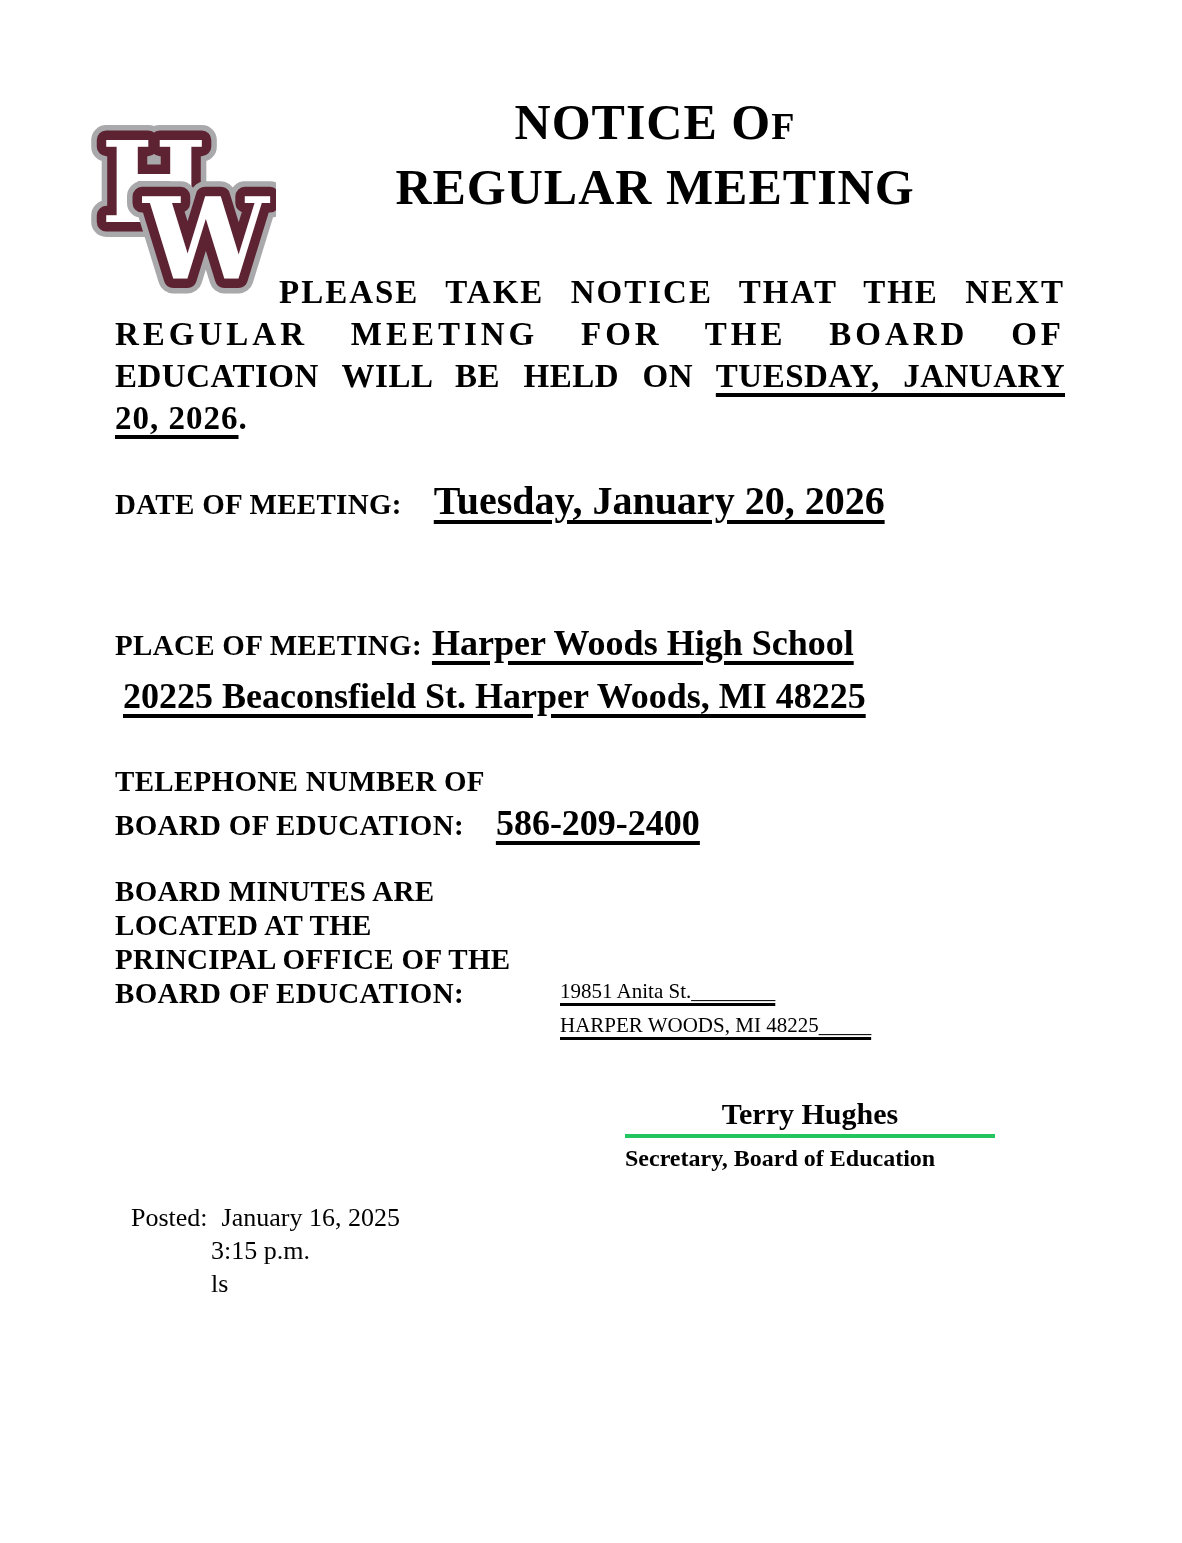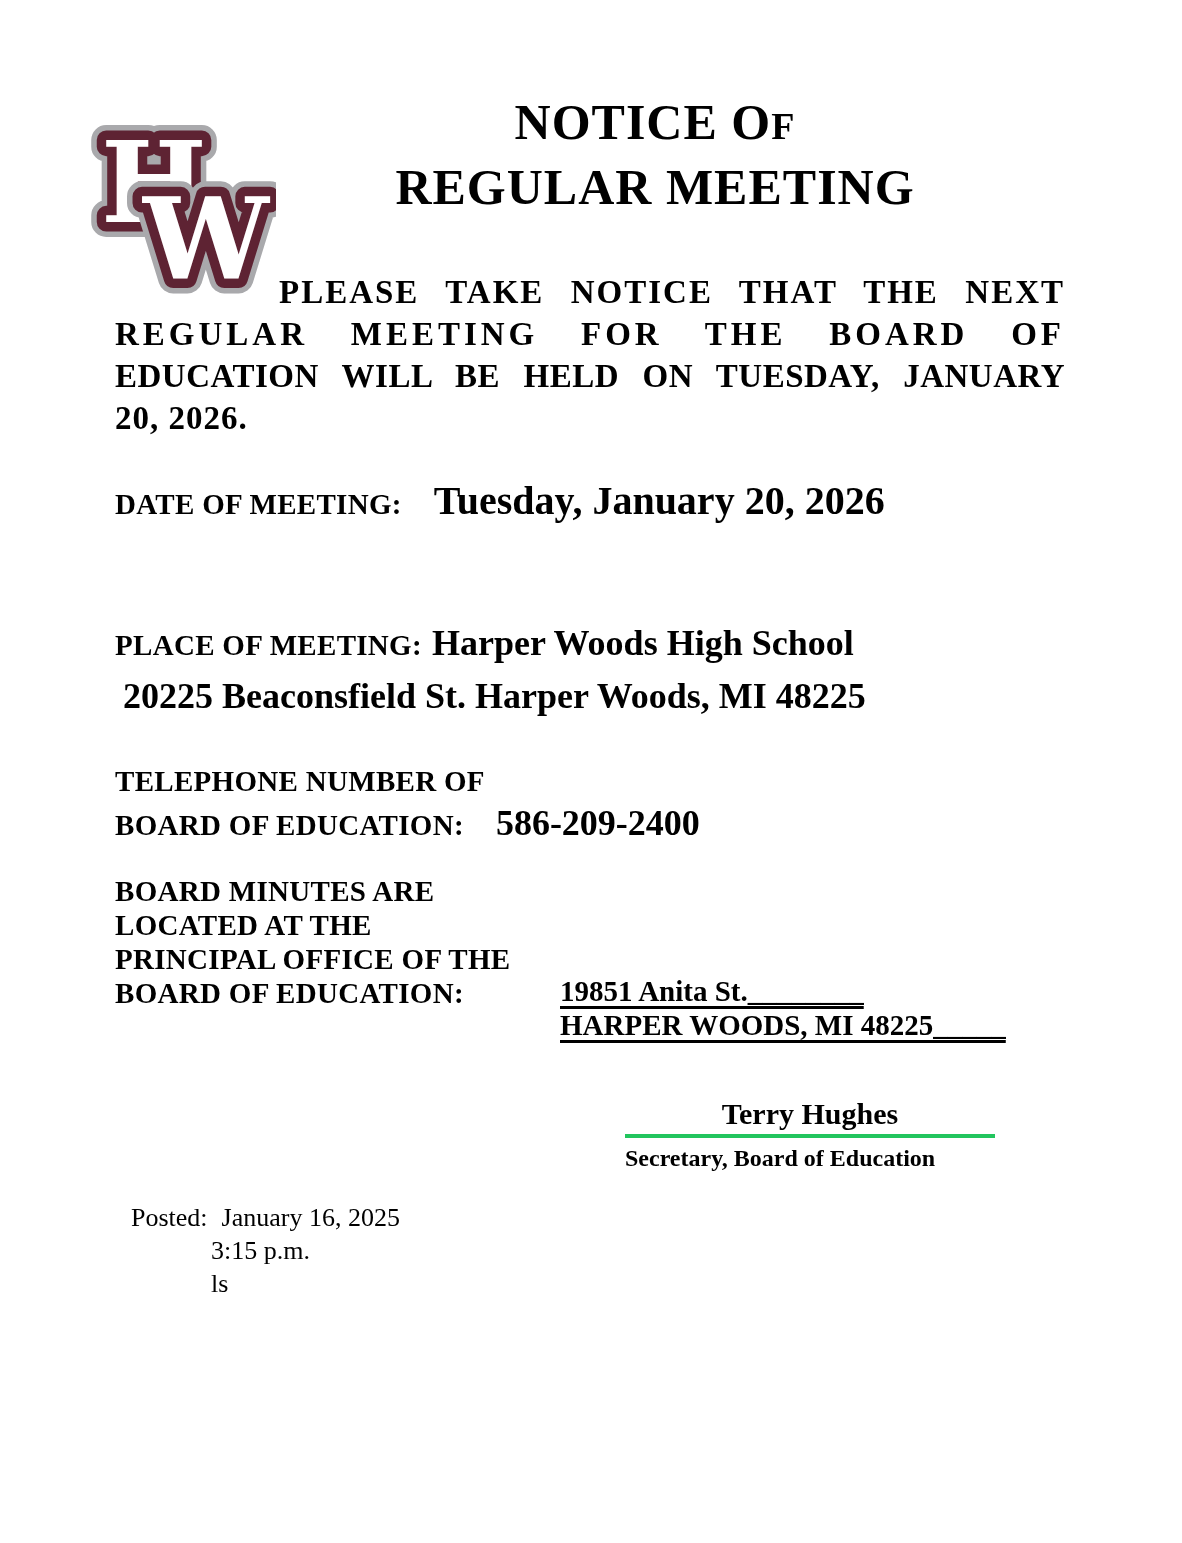--- a/index.html
+++ b/index.html
@@ -28,21 +28,21 @@
   .title .smallcap { font-size:38px; letter-spacing:1px; }
 
   
   .intro { position:absolute; left:115px; top:271px; width:950px; font-weight:bold; font-size:33px; }
   .intro .line { line-height:42px; text-align:justify; text-align-last:justify; white-space:nowrap; }
   .intro .line1 { text-indent:164px; letter-spacing:2px; }
   .intro .line2 { letter-spacing:4px; }
   .intro .line3 { letter-spacing:0.5px; }
   .intro .line4 { text-align:center; text-align-last:left; letter-spacing:1px; }
 
-  .u  { text-decoration-thickness:4px; text-underline-offset:6px; }
+  .u  { text-decoration:underline; text-decoration-thickness:4px; text-underline-offset:6px; }
   .u3 { text-decoration:underline; text-decoration-thickness:3px; text-underline-offset:5px; }
 
   .label  { font-size:29px; font-weight:bold; letter-spacing:0.3px; }
   .row    { position:absolute; left:115px; white-space:nowrap; }
 
   
   .row-date  { top:477px; }
   .row-date  .value { font-size:40px; font-weight:bold; margin-left:32px; }
 
   .row-place { top:586px; line-height:46px;margin-top:34px; }
@@ -50,21 +50,21 @@
   .row-place .value2 { font-size:36px; font-weight:bold; margin-left:8px; }
 
   .row-hour  { top:685px; }
   .row-hour  .value { font-size:38px; font-weight:bold; margin-left:8px; }
 
   .row-phone { top:760px; line-height:42px; }
   .row-phone .value { font-size:36px; font-weight:bold; margin-left:32px; }
 
   .row-minutes { top:874px; line-height:34px; }
   .minutes-values { position:absolute; left:445px; top:100px; line-height:34px; }
-  .minutes-values .value { font-size:29px; font-weight:bold; }
+  .minutes-values .value { font-size:21px; font-weight:normal; }
 
   
   .signature { position:absolute; left:625px; top:1097px; width:370px; }
   .sig-name  {
     text-align:center; font-size:30px; font-weight:bold;
     border-bottom:4px solid #22c55e; padding-bottom:3px;
   }
   .sig-role  { font-size:24px; font-weight:bold; margin-top:7px; }
 
   

